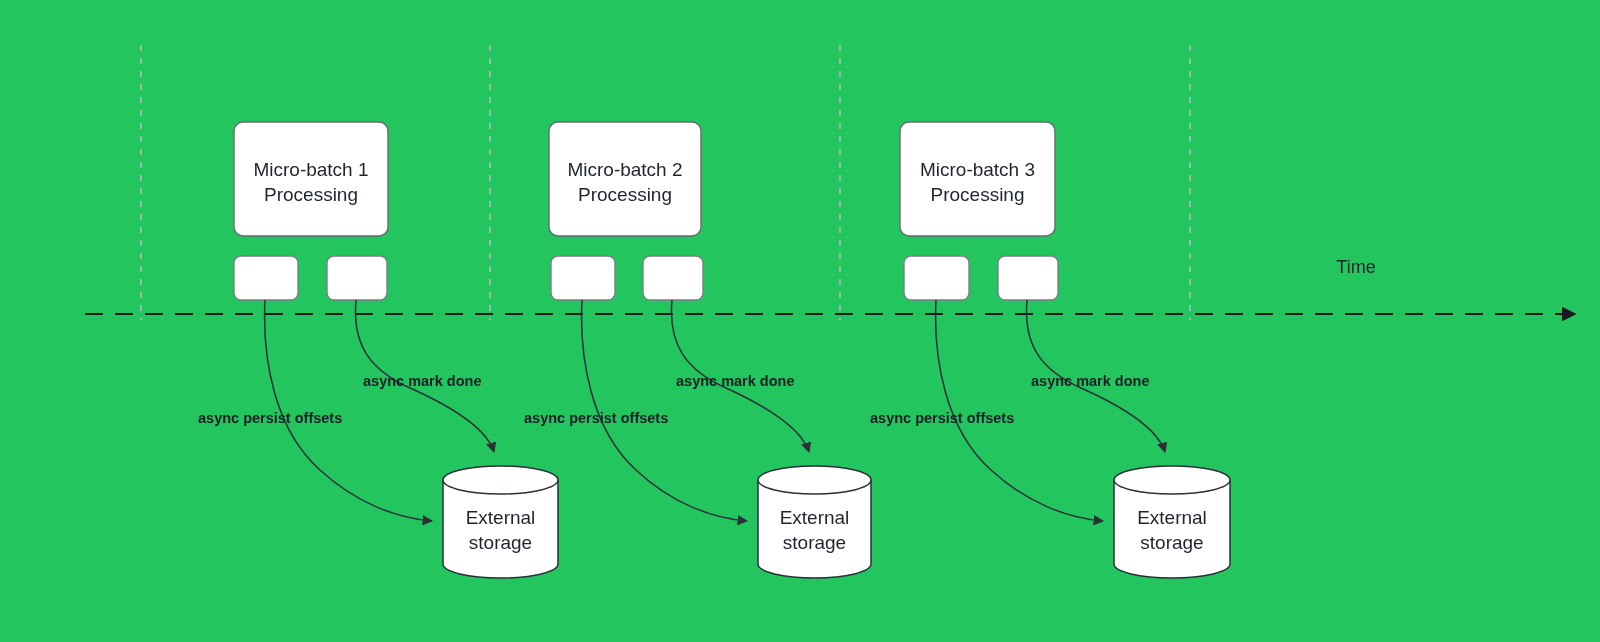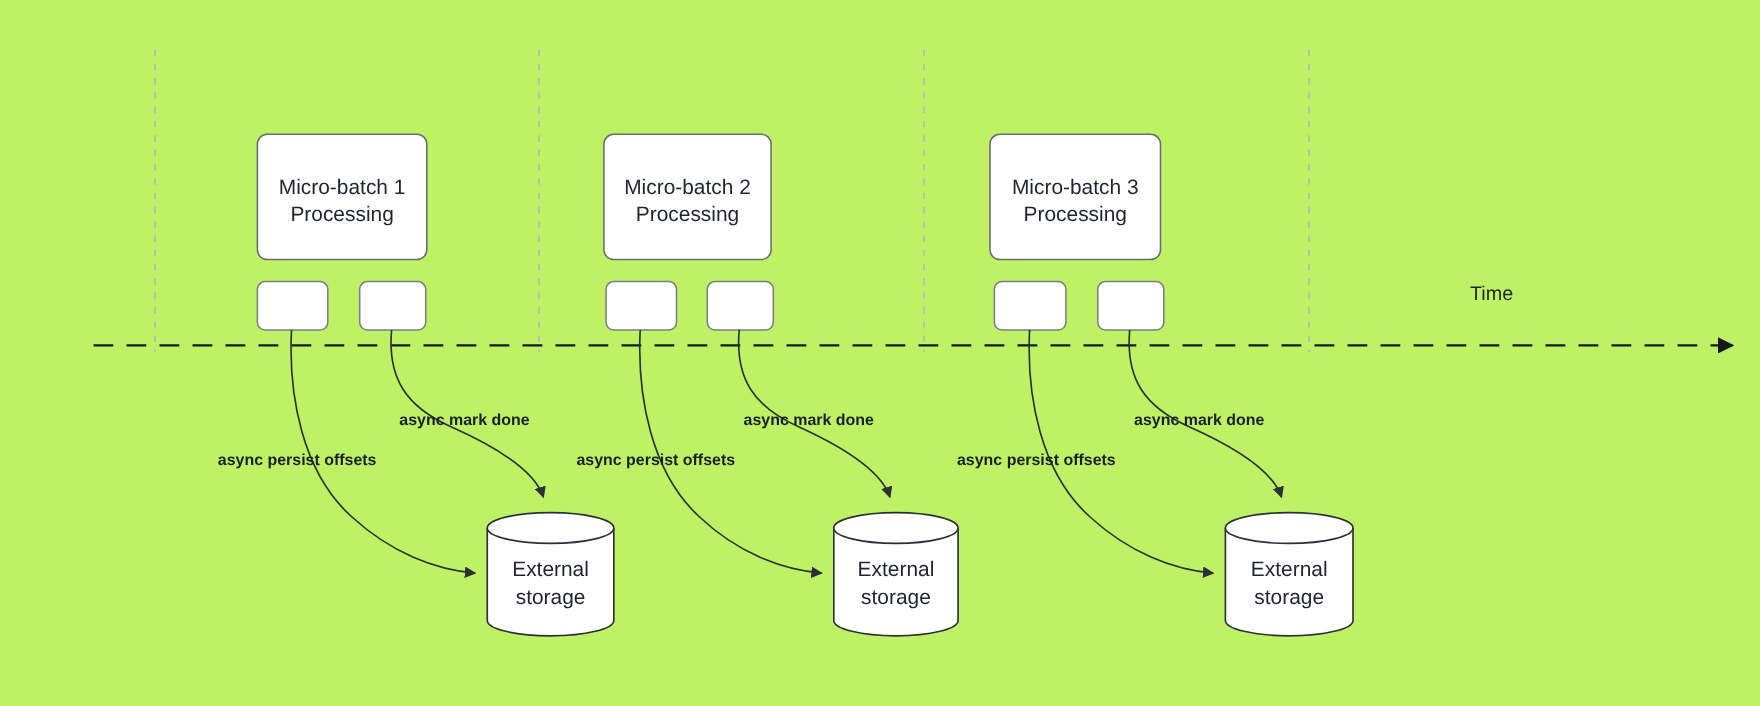--- a/index.html
+++ b/index.html
@@ -10,21 +10,21 @@
   body {
     width: 1600px;
     height: 642px;
     font-family: "Liberation Sans", sans-serif;
     overflow: hidden;
   }
   #stage {
     position: relative;
     width: 1600px;
     height: 642px;
-    background: #bef264;
+    background: #22c55e;
   }
   #diagram-svg {
     position: absolute;
     left: 0;
     top: 0;
     width: 1600px;
     height: 642px;
   }
   .node-text {
     font-family: "Liberation Sans", sans-serif;

